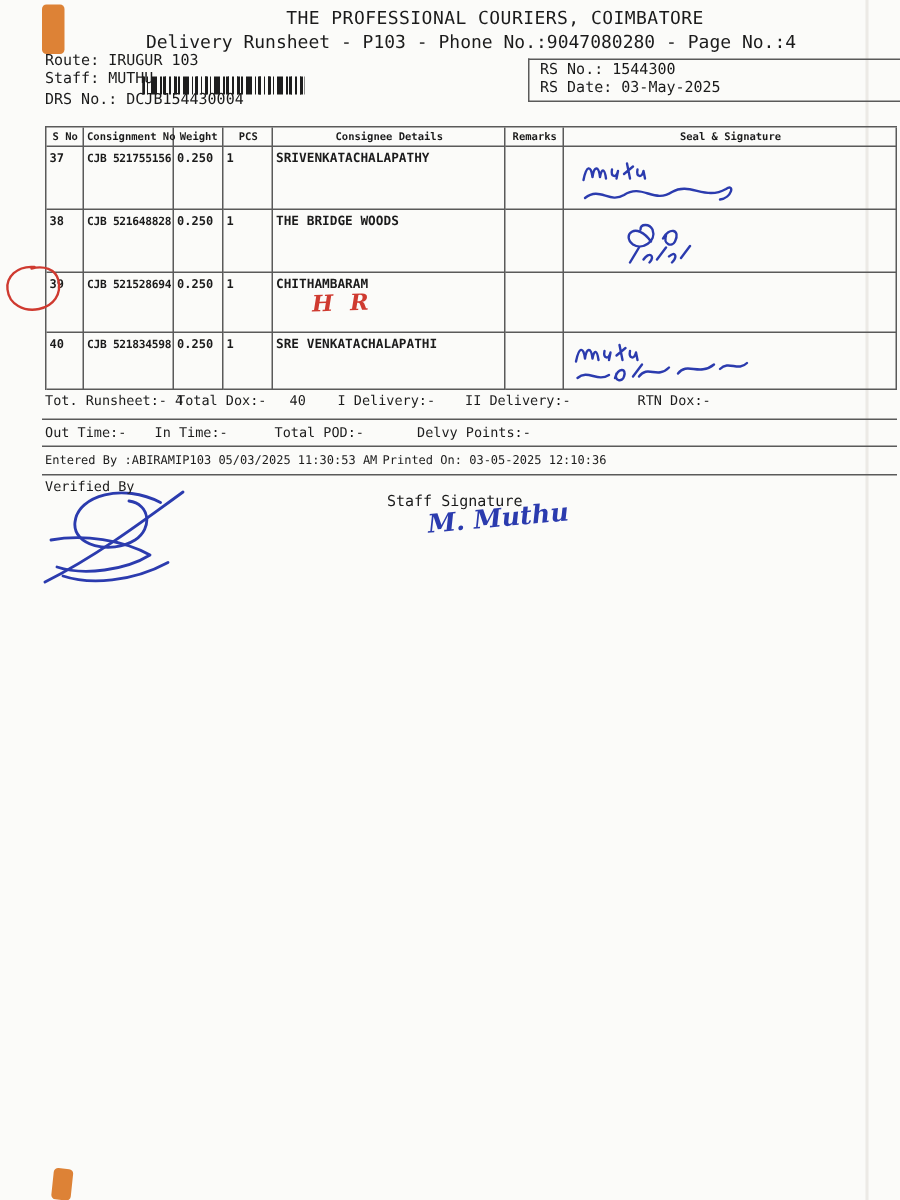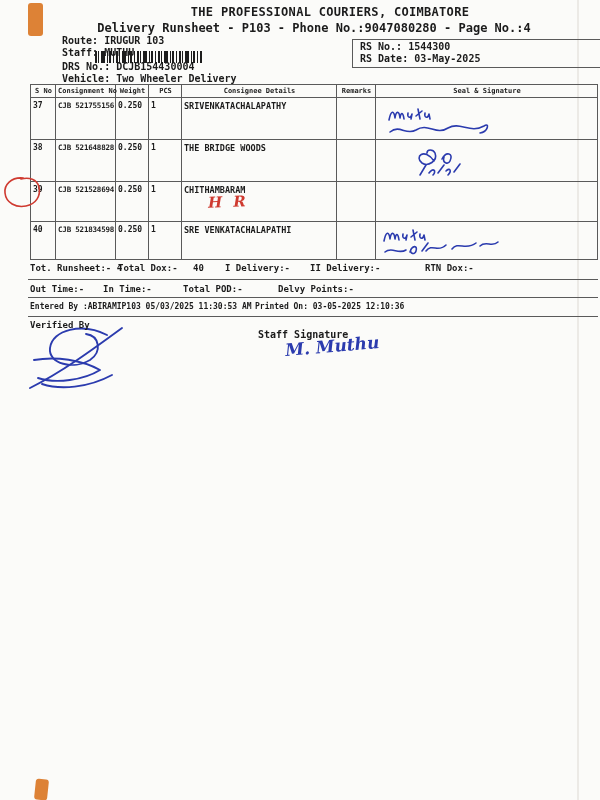--- a/index.html
+++ b/index.html
@@ -3,26 +3,26 @@
 <meta charset="utf-8">
 <style>
   * { margin:0; padding:0; box-sizing:border-box; }
   html,body { background:#ffffff; }
   body {
     width:600px; height:800px; position:relative; overflow:hidden;
     font-family:"DejaVu Sans Mono","Liberation Mono",monospace;
     color:#1b1b1b; background:#fbfbf9;
   }
   #sheet { position:absolute; inset:0; }
-  .abs { position:absolute; white-space:nowrap; font-weight:bold; }
+  .abs { position:absolute; white-space:nowrap; font-weight:normal; }
 
   .company { top:5px; left:60px; width:540px; text-align:center; font-size:12px; letter-spacing:.3px; }
   .runsheet-line { top:21px; left:44px; width:540px; text-align:center; font-size:12px; }
 
-  .meta { font-size:10px; left:30px;margin-left:32px; }
+  .meta { font-size:10px; left:30px; }
   .m-route { top:35px; } .m-staff { top:47px; } .m-drs { top:61px; } .m-vehicle { top:73px; }
 
   #barcode {
     position:absolute; left:95px; top:51px; width:108px; height:12px;
     background-image:
       repeating-linear-gradient(90deg,#1d1d1d 0 1px,transparent 1px 3px),
       repeating-linear-gradient(90deg,#1d1d1d 0 2px,transparent 2px 7px);
   }
 
   #rs-box {
@@ -97,24 +97,20 @@
     <span>IRUGUR 103</span>
   </div>
   <div class="abs meta m-staff">
     <span>Staff:</span>
     <span>MUTHU</span>
   </div>
   <div id="barcode"></div>
   <div class="abs meta m-drs">
     <span>DRS No.:</span>
     <span>DCJB154430004</span>
-  </div>
-  <div class="abs meta m-vehicle">
-    <span>Vehicle:</span>
-    <span>Two Wheeler Delivery</span>
   </div>
 
   <div id="rs-box"></div>
   <div class="abs rs-line rs-no">
     <span>RS No.:</span>
     <span>1544300</span>
   </div>
   <div class="abs rs-line rs-date">
     <span>RS Date:</span>
     <span>03-May-2025</span>

